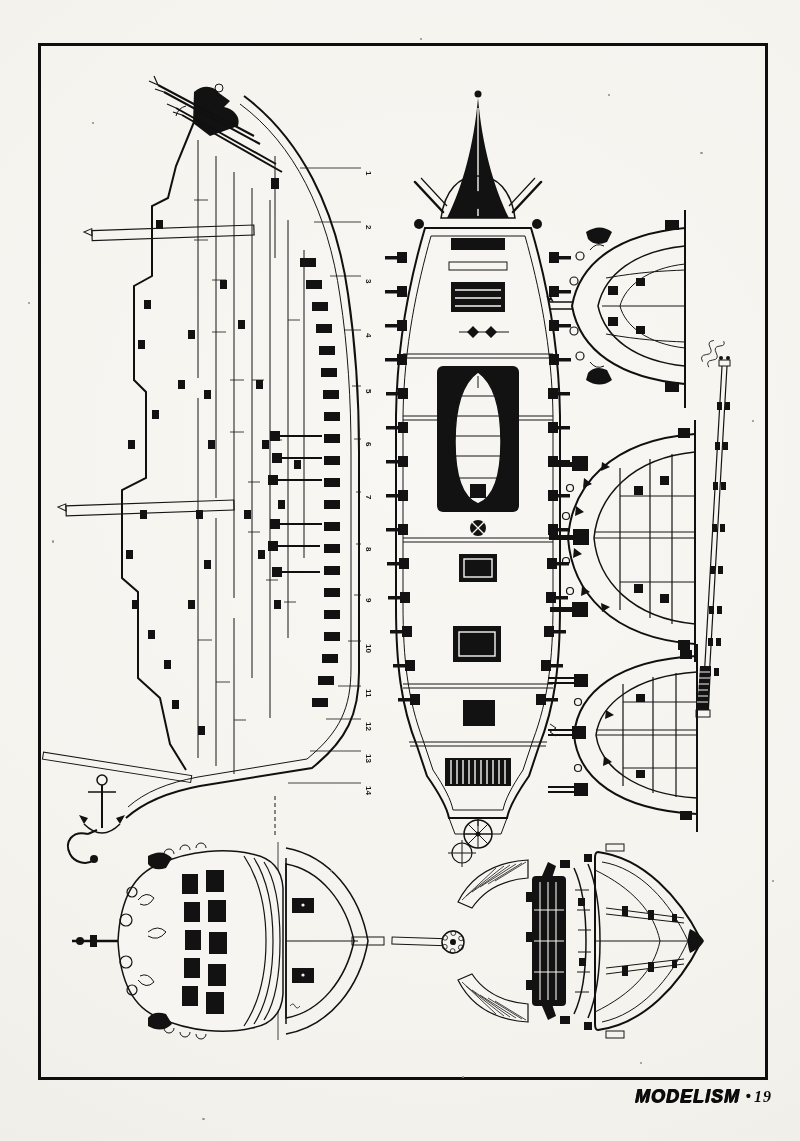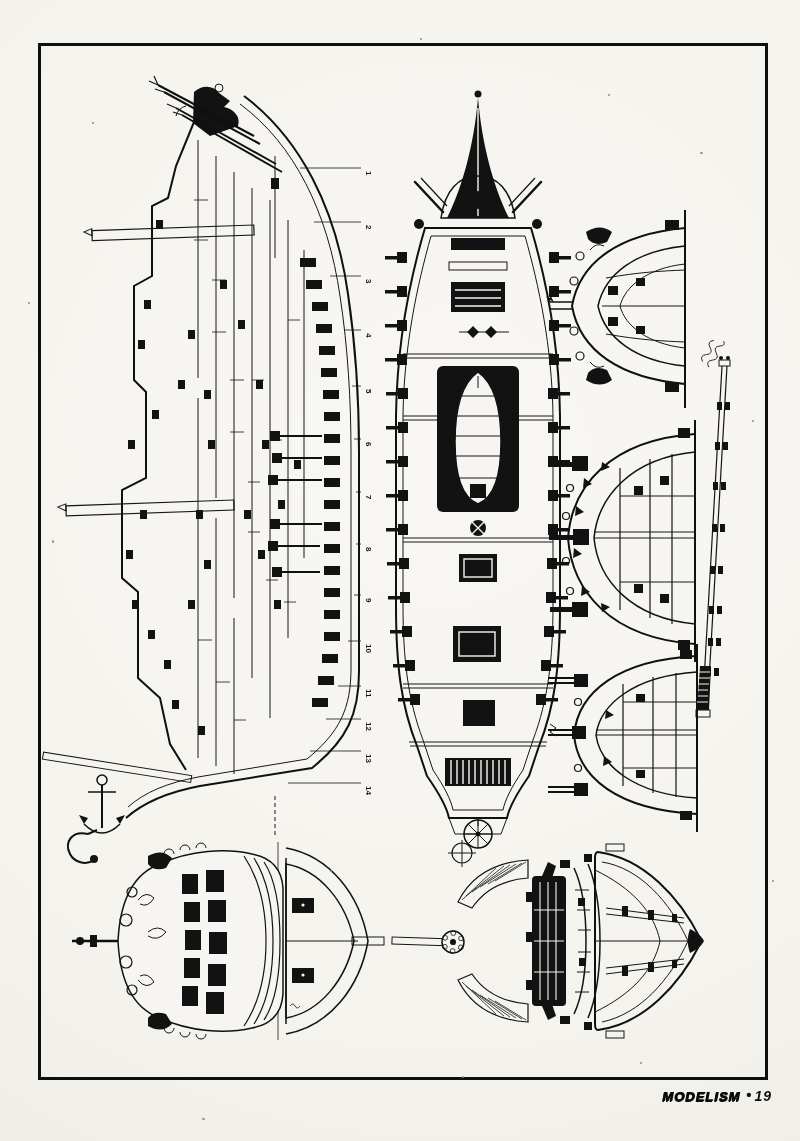--- a/index.html
+++ b/index.html
@@ -16,25 +16,25 @@
   .s15{stroke:#121212;stroke-width:1.5;fill:none}
   .s2{stroke:#101010;stroke-width:2;fill:none}
   .s25{stroke:#101010;stroke-width:2.5;fill:none}
   .f{fill:#121212;stroke:none}
   .fw{fill:#f6f5f1;stroke:#121212;stroke-width:1.5}
   .wl{stroke:#f6f5f1;stroke-width:1.4;fill:none}
   .stn{font:bold 8px "Liberation Sans",sans-serif;fill:#161616;}
   
   .footer{position:absolute;left:560px;top:1086px;width:212px;text-align:right;white-space:nowrap;}
   .logo{font-family:"Liberation Sans",sans-serif;font-weight:900;font-style:italic;
-        font-size:13px;letter-spacing:1px;color:#0c0c0c;
+        font-size:18px;letter-spacing:1px;color:#0c0c0c;
         text-shadow:1px 0 0 #0c0c0c,0 1px 0 #0c0c0c;}
   .bullet{font-size:15px;font-weight:900;color:#0c0c0c;margin:0 3px 0 6px;vertical-align:1px;}
-  .pagenum{font-family:Liberation Sans, sans-serif;font-weight:bold;font-style:italic;
-           font-size:14px;color:#0c0c0c;letter-spacing:1px;text-align:right;}
+  .pagenum{font-family:Liberation Serif, serif;font-weight:bold;font-style:italic;
+           font-size:16px;color:#0c0c0c;letter-spacing:1px;text-align:right;}
   .speck{position:absolute;border-radius:50%;background:#8f8d86;}
 </style>
 </head>
 <body>
 
 <div class="page">
 
   <div class="frame"></div>
 
   <div class="drawing" style="left:48px;top:80px;">

